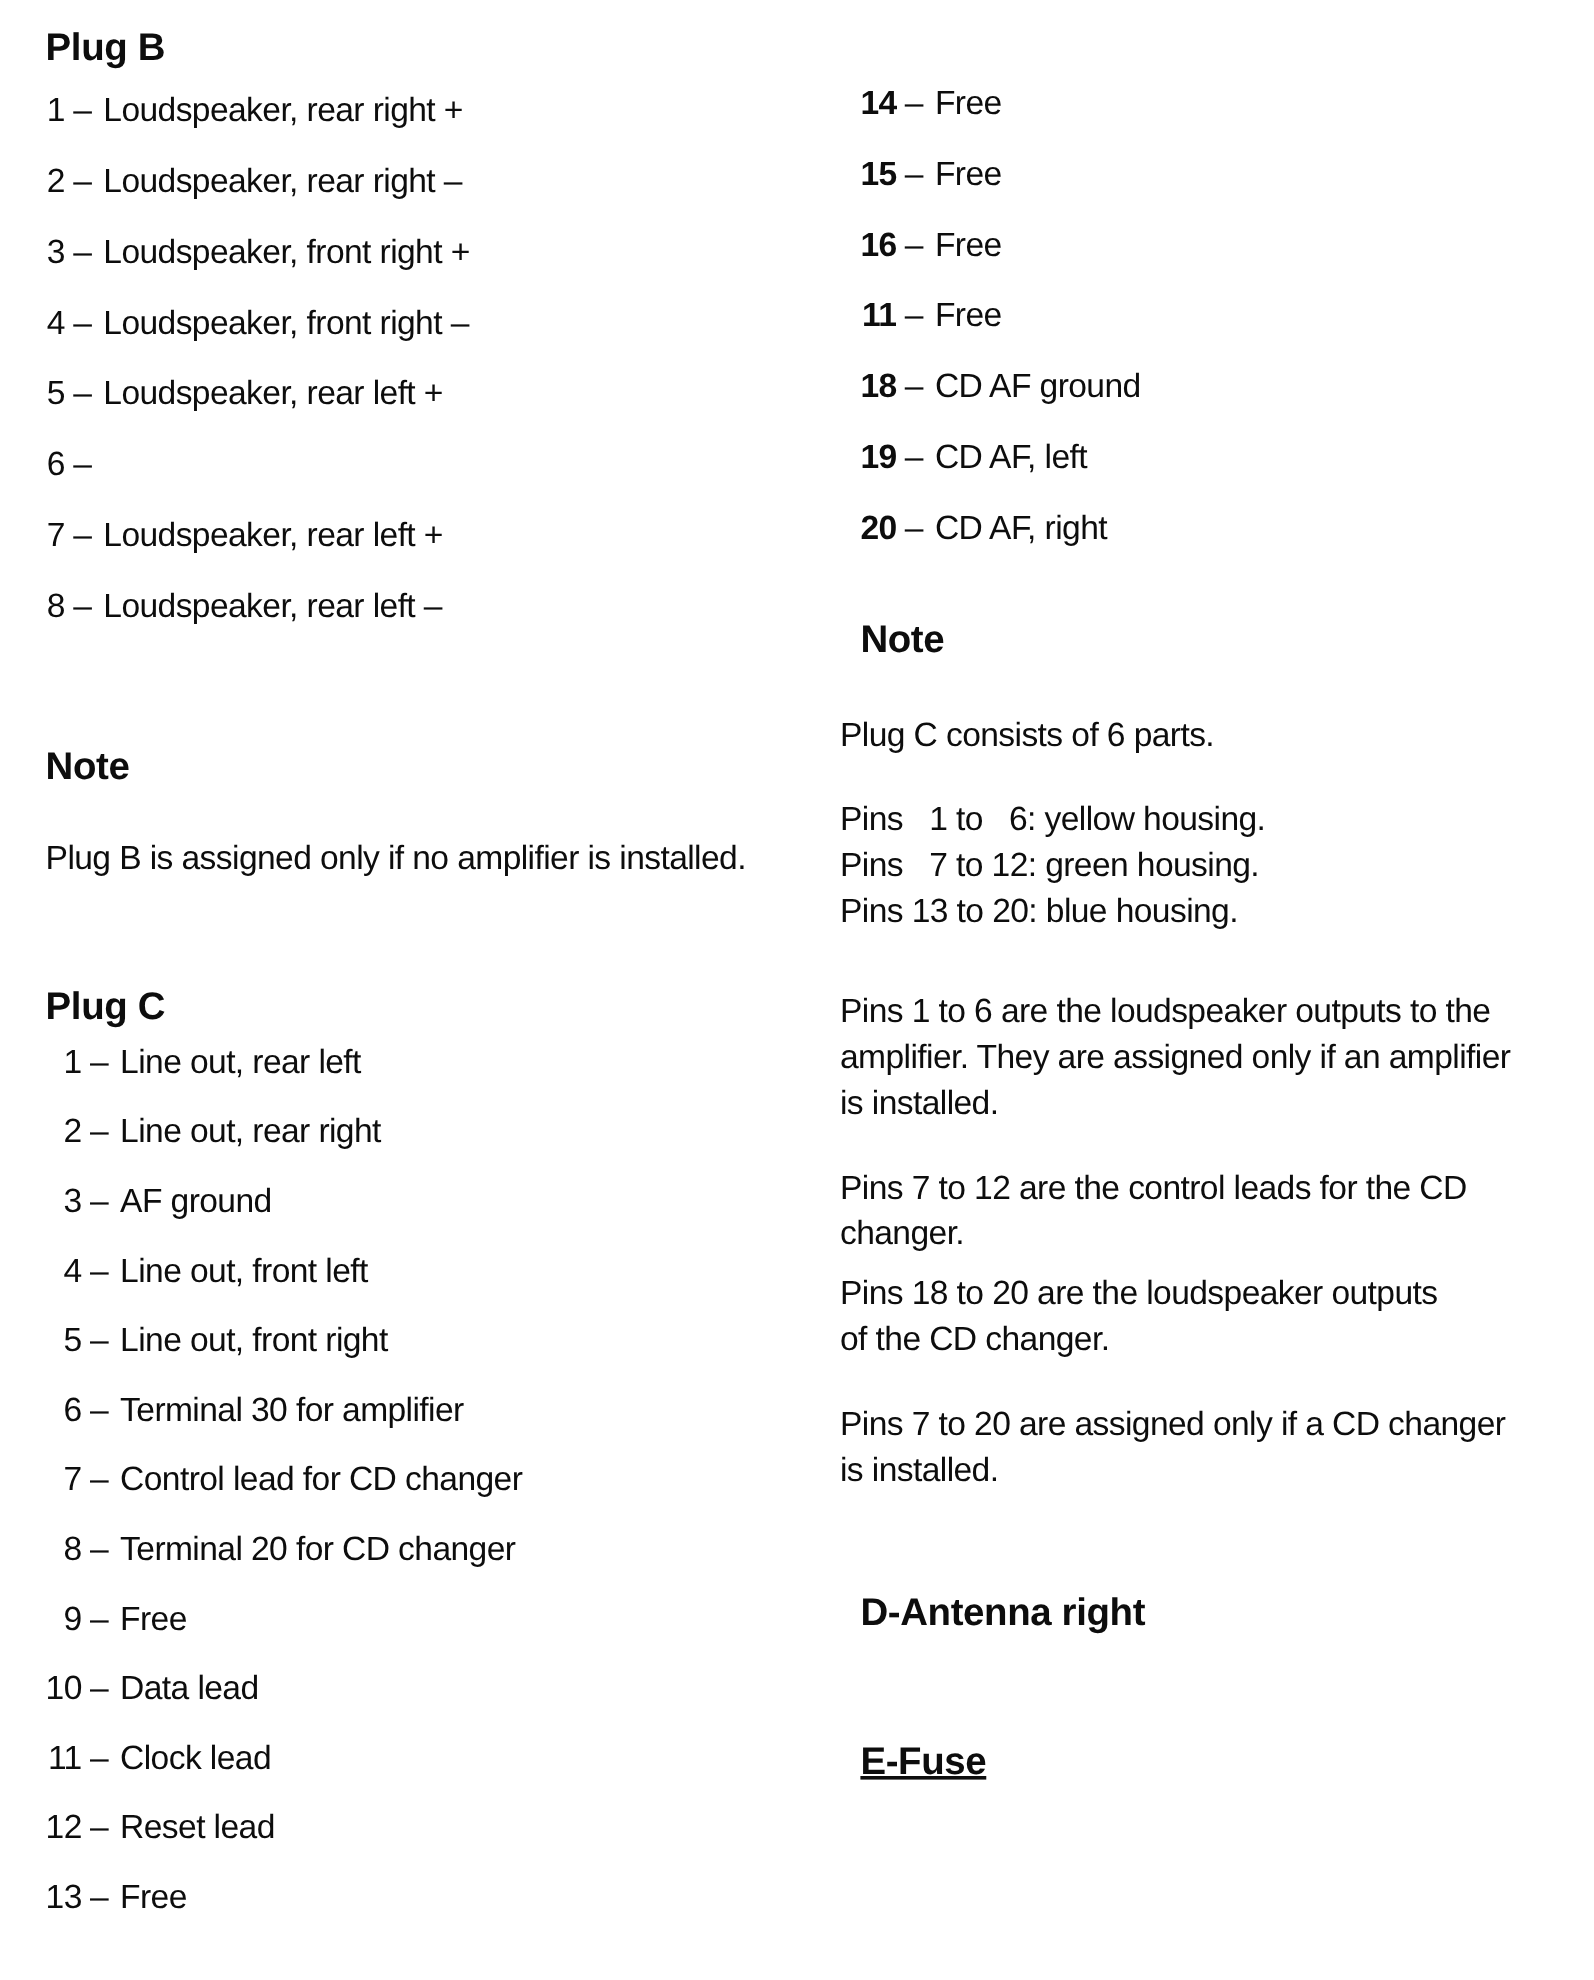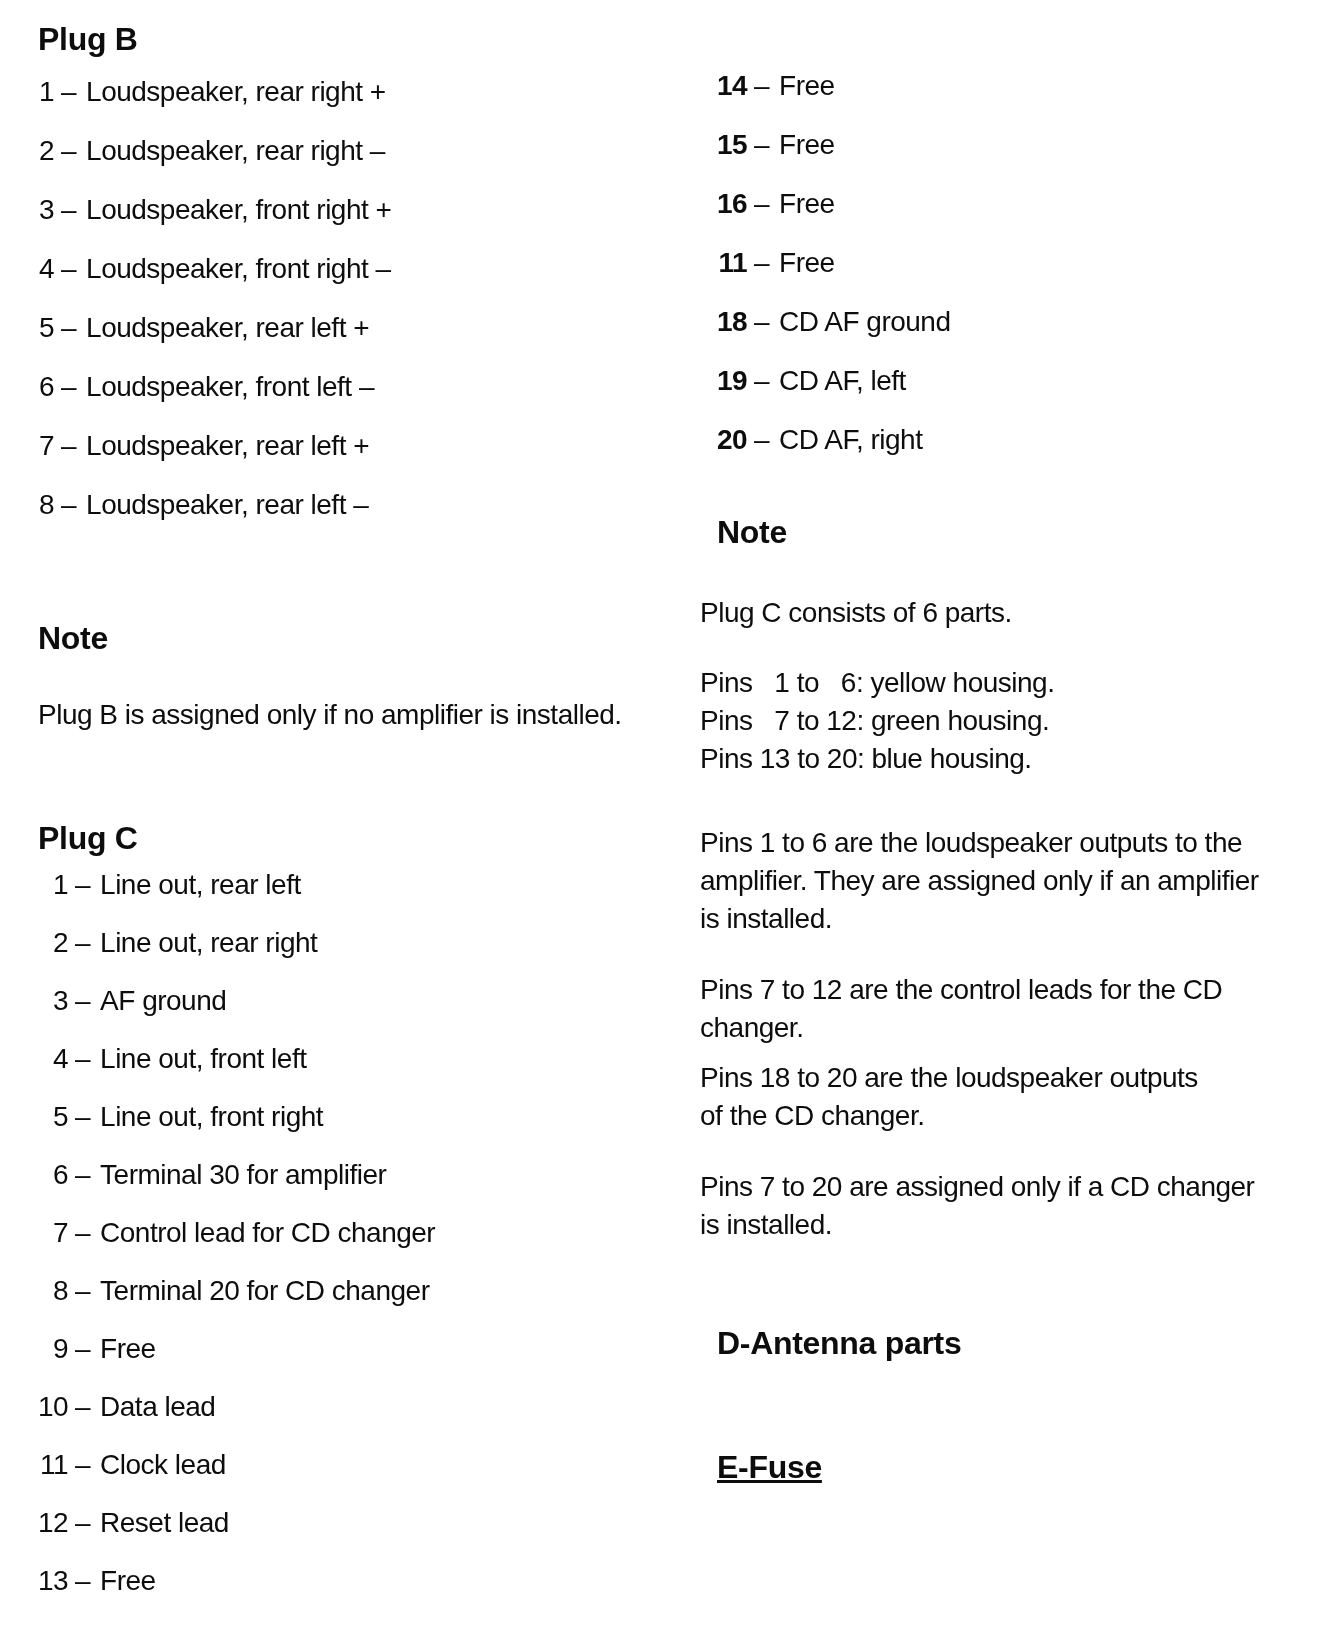--- a/index.html
+++ b/index.html
@@ -102,21 +102,20 @@
         <span class="pin-desc">Loudspeaker, front right –</span>
     </div>
     <div class="pin-row">
       <span class="pin-num">5</span>
         <span class="pin-dash">–</span>
         <span class="pin-desc">Loudspeaker, rear left +</span>
     </div>
     <div class="pin-row">
       <span class="pin-num">6</span>
         <span class="pin-dash">–</span>
-        <span class="pin-desc">Loudspeaker, front left –</span>
     </div>
     <div class="pin-row">
       <span class="pin-num">7</span>
         <span class="pin-dash">–</span>
         <span class="pin-desc">Loudspeaker, rear left +</span>
     </div>
     <div class="pin-row">
       <span class="pin-num">8</span>
         <span class="pin-dash">–</span>
         <span class="pin-desc">Loudspeaker, rear left –</span>
@@ -253,17 +252,17 @@
 
   <div class="para para-7-12">Pins 7 to 12 are the control leads for the CD
 changer.</div>
 
   <div class="para para-18-20">Pins 18 to 20 are the loudspeaker outputs
 of the CD changer.</div>
 
   <div class="para para-7-20">Pins 7 to 20 are assigned only if a CD changer
 is installed.</div>
 
-  <div class="heading h-d-antenna">D-Antenna parts</div>
+  <div class="heading h-d-antenna">D-Antenna right</div>
 
   <div class="heading h-e-fuse">E-Fuse</div>
 
 </div>
 
 </body></html>

